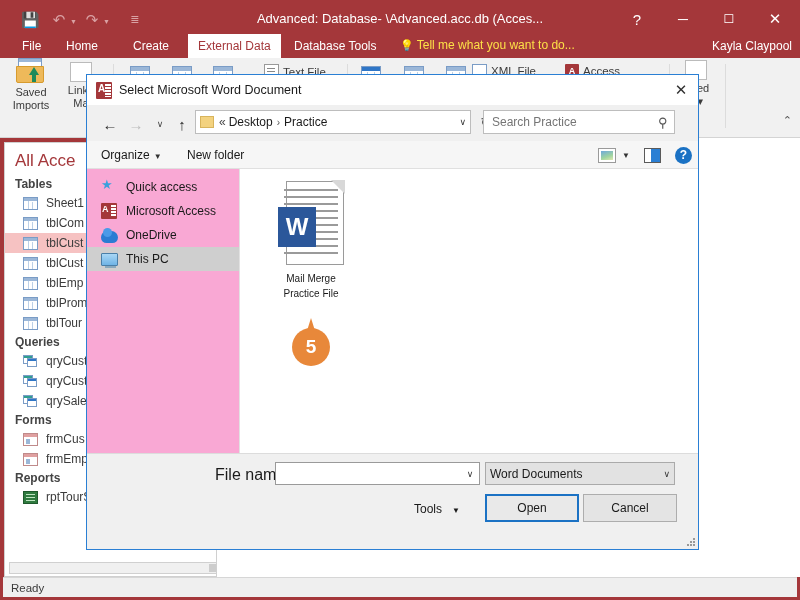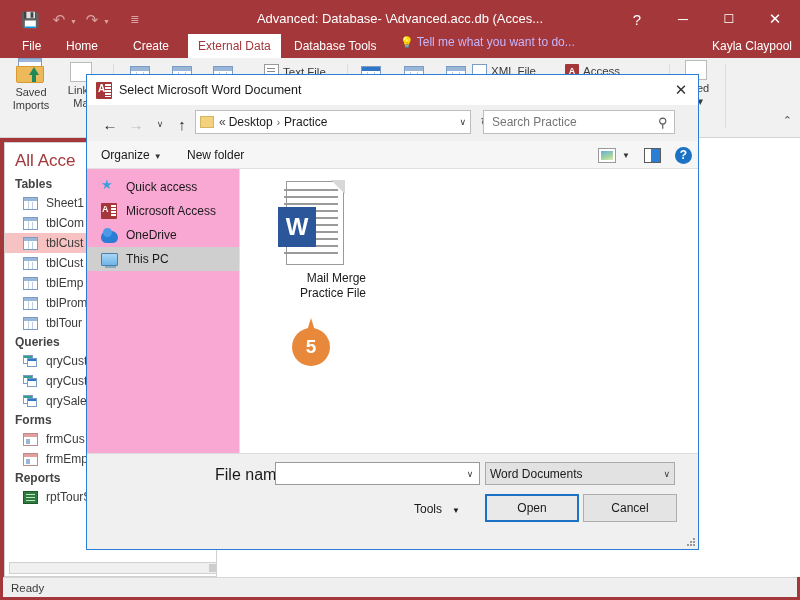--- a/index.html
+++ b/index.html
@@ -48,22 +48,22 @@
     background: #a4373a;
   }
   .rtab {
     position: absolute; top: 0; height: 24px; line-height: 24px;
     color: #ffffff; font-size: 12px; padding: 0 10px; white-space: nowrap;
   }
   .rtab.active {
     background: #ffffff; color: #a4373a;
   }
   .tellme {
-    position: absolute; top: 0; height: 24px; line-height: 16px;
-    color: #c4b5fd; font-size: 12px; white-space: nowrap;
+    position: absolute; top: 0; height: 24px; line-height: 22px;
+    color: #fde047; font-size: 12px; white-space: nowrap;
   }
   .bulb { font-size: 11px; margin-right: 3px; }
   .username {
     position: absolute; right: 8px; top: 0; height: 24px; line-height: 24px;
     color: #ffffff; font-size: 12px; white-space: nowrap;
   }
 
   
   .ribbon-body {
     position: absolute; left: 0; top: 58px; width: 800px; height: 80px;
@@ -288,21 +288,21 @@
   }
   .word-doc .lines {
     position: absolute; left: 6px; top: 8px; right: 6px; height: 68px;
     background: repeating-linear-gradient(to bottom, #9a9a9a 0 2px, transparent 2px 7px);
   }
   .word-doc .wbadge {
     position: absolute; left: 0; top: 26px; width: 38px; height: 40px;
     background: #2b579a; color: #ffffff;
     font-size: 24px; font-weight: bold; line-height: 40px; text-align: center;
   }
-  .file-label { font-size: 12px; color: #1a1a1a; line-height: 15px; text-align: right; }
+  .file-label { font-size: 10px; color: #1a1a1a; line-height: 15px; }
 
   .callout {
     position: absolute; left: 292px; top: 318px; width: 38px; height: 48px;
   }
   .callout .drop {
     position: absolute; left: 0; top: 10px; width: 38px; height: 38px;
     background: #e8883a; border-radius: 50%;
   }
   .callout .tip {
     position: absolute; left: 14px; top: 0; width: 0; height: 0;

